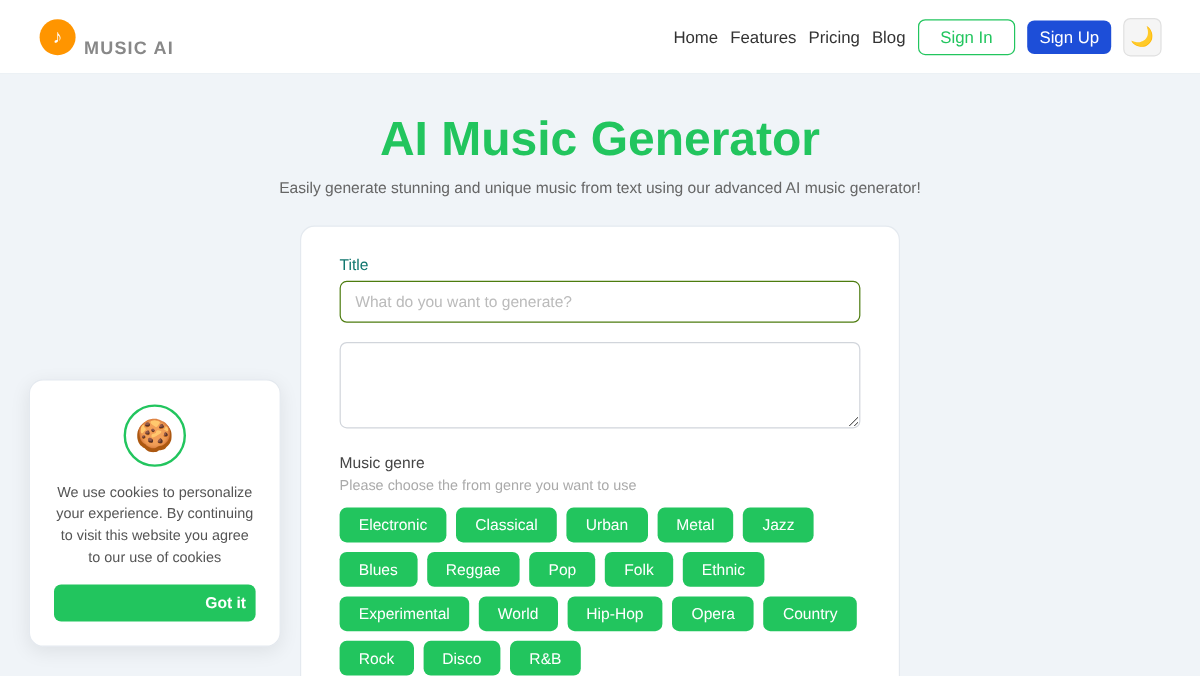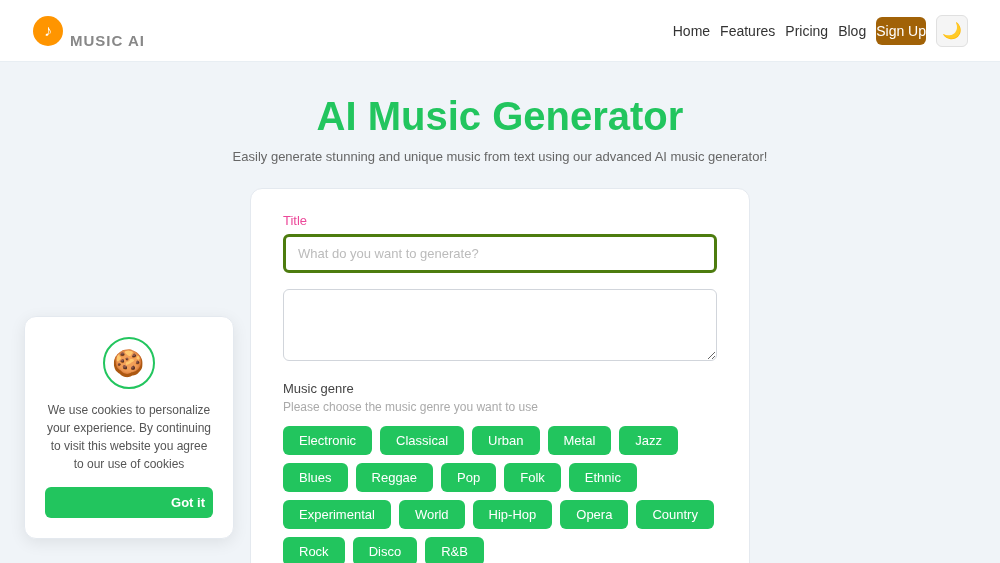--- a/index.html
+++ b/index.html
@@ -49,25 +49,25 @@
     .btn-signin {
       border: 1.5px solid #22c55e;
       color: #22c55e;
       background: transparent;
       border-radius: 6px;
       padding: 6px 18px;
       font-size: 14px;
       cursor: pointer;
     }
     .btn-signup {
-      background: #a16207;
+      background: #1d4ed8;
       color: #fff;
       border: none;
       border-radius: 6px;
-      padding: 6px 0;
+      padding: 6px 10px;
       font-size: 14px;
       cursor: pointer;
     }
     .dark-toggle {
       width: 32px;
       height: 32px;
       border-radius: 6px;
       border: 1px solid #e0e0e0;
       background: #f5f5f5;
       cursor: pointer;
@@ -102,27 +102,27 @@
     .form-card {
       background: #fff;
       border-radius: 12px;
       border: 1px solid #e4e9ef;
       padding: 24px 32px 28px;
       width: 500px;
       max-width: 100%;
     }
     .field-label {
       font-size: 13px;
-      color: #ec4899;
+      color: #0f766e;
       margin-bottom: 6px;
       font-weight: 500;
     }
     .field-input {
       width: 100%;
-      border: 3px solid #4d7c0f;
+      border: 1px solid #4d7c0f;
       border-radius: 6px;
       padding: 9px 12px;
       font-size: 13px;
       color: #888;
       outline: none;
       margin-bottom: 16px;
     }
     .field-input::placeholder { color: #bbb; }
     .field-textarea {
       width: 100%;
@@ -221,39 +221,40 @@
       <circle cx="16" cy="16" r="15" fill="#ff9500"></circle>
       <text x="16" y="21" text-anchor="middle" font-size="16" fill="white">♪</text>
     </svg>
     <span class="logo-text">MUSIC AI</span>
   </div>
   <div class="nav-links">
     <a class="nav-link">Home</a>
     <a class="nav-link">Features</a>
     <a class="nav-link">Pricing</a>
     <a class="nav-link">Blog</a>
+    <button class="btn-signin">Sign In</button>
     <button class="btn-signup">Sign Up</button>
     <div class="dark-toggle">
       <span>🌙</span>
     </div>
   </div>
 </nav>
 
 <main class="main">
   <h1 class="page-title">AI Music Generator</h1>
   <p class="page-subtitle">Easily generate stunning and unique music from text using our advanced AI music generator!</p>
 
   <div class="form-card">
     <div class="field-label">Title</div>
     <input class="field-input" type="text" placeholder="What do you want to generate?" style="">
 
     <textarea class="field-textarea" style=""></textarea>
 
     <div class="section-label">Music genre</div>
-    <div class="section-hint">Please choose the music genre you want to use</div>
+    <div class="section-hint">Please choose the from genre you want to use</div>
 
     <div class="genre-grid" id="genre-grid">
         <button class="genre-btn">Electronic</button>
         <button class="genre-btn">Classical</button>
         <button class="genre-btn">Urban</button>
         <button class="genre-btn">Metal</button>
         <button class="genre-btn">Jazz</button>
         <button class="genre-btn">Blues</button>
         <button class="genre-btn">Reggae</button>
         <button class="genre-btn">Pop</button>

